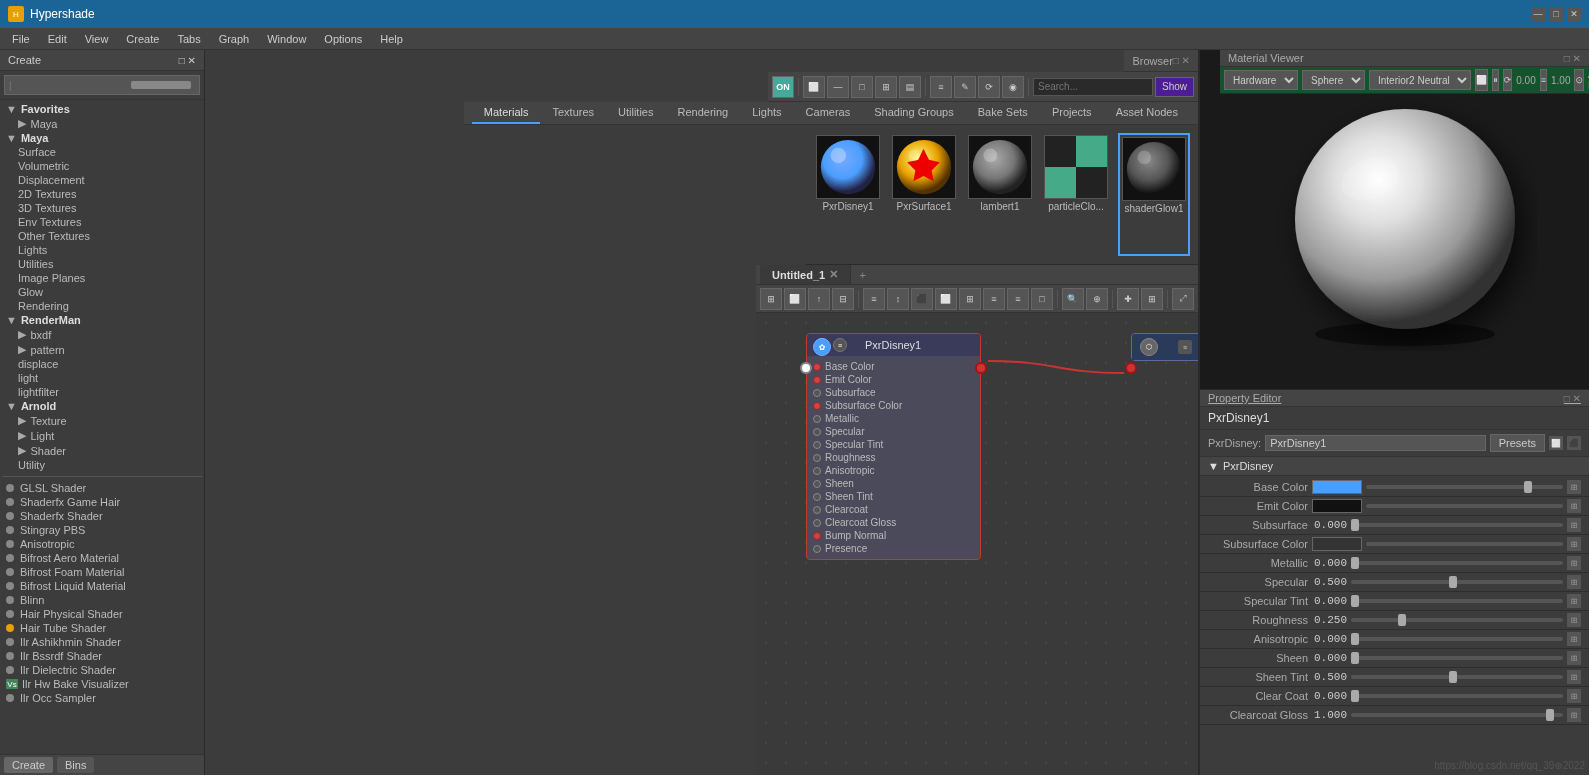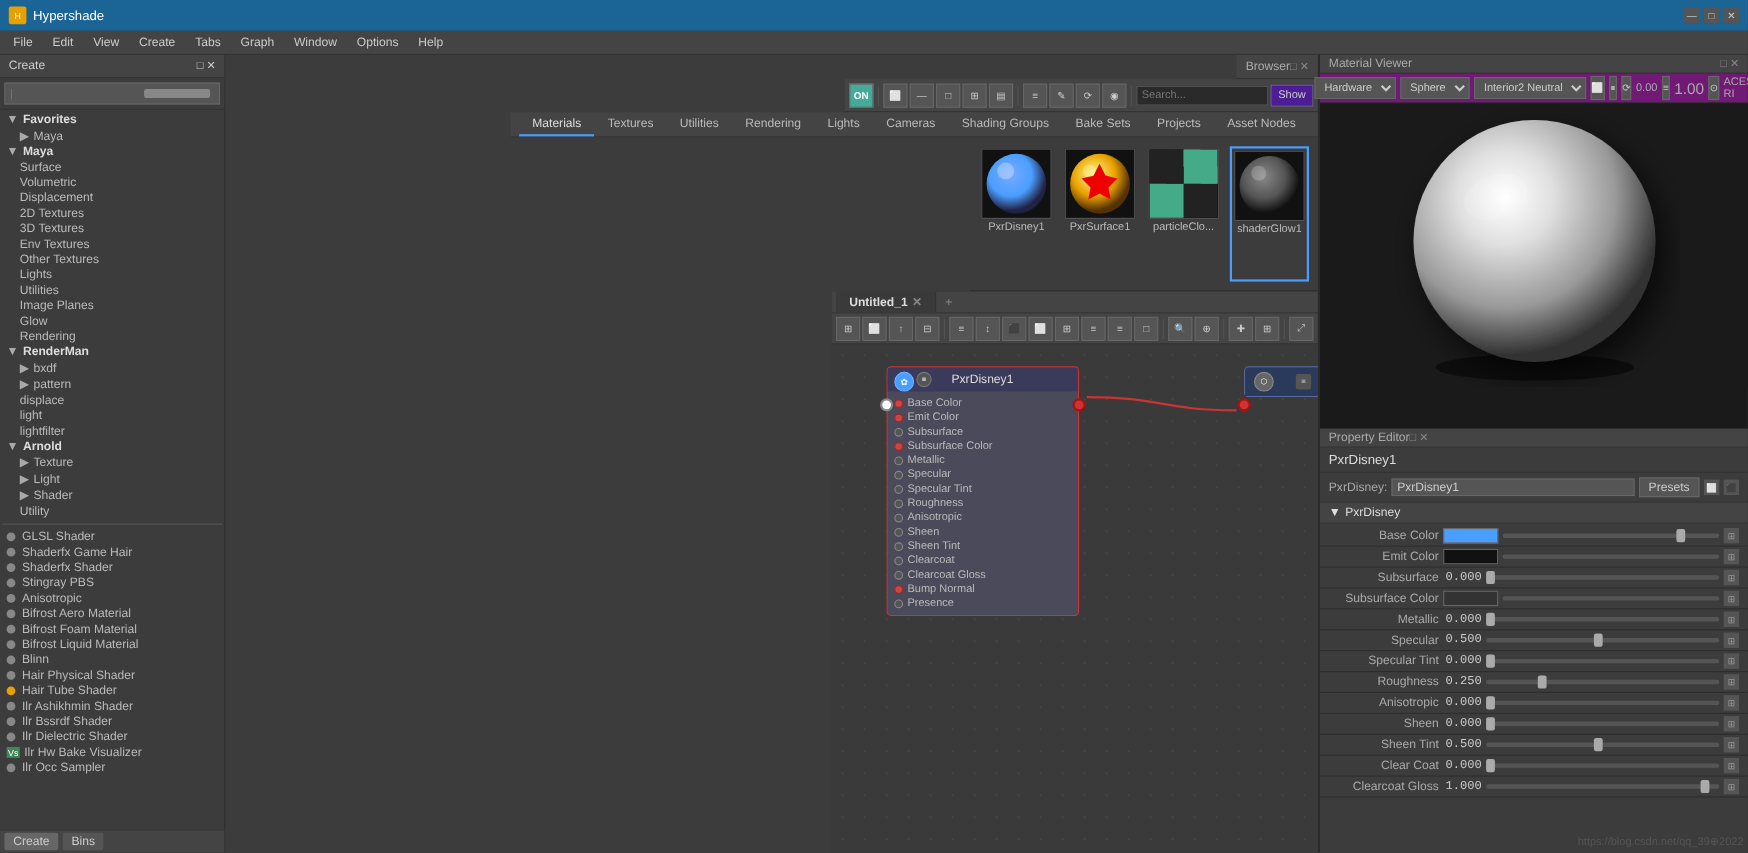--- a/index.html
+++ b/index.html
@@ -281,40 +281,40 @@
       flex-direction: column;
       background: #3c3c3c;
       border-left: 1px solid #2a2a2a;
     }
 
     .material-viewer {
       height: 340px;
       background: #1a1a1a;
       position: relative;
       border-bottom: 1px solid #2a2a2a;
+      padding-left: 20px;
     }
     .mv-header {
       background: #444;
       padding: 2px 8px;
       font-size: 11px;
       color: #aaa;
       text-align: center;
       border-bottom: 1px solid #333;
       display: flex;
       align-items: center;
       justify-content: space-between;
     }
     .mv-toolbar {
-      background: #701a75;
+      background: #14532d;
       display: flex;
       align-items: center;
       padding: 2px 4px;
       gap: 4px;
       border-bottom: 1px solid #2a2a2a;
-      justify-content: center;
     }
     .mv-select {
       background: #555;
       border: 1px solid #666;
       color: #ccc;
       font-size: 10px;
       padding: 1px 4px;
       height: 20px;
     }
     .mv-sphere {
@@ -603,20 +603,36 @@
               </radialGradient>
             </defs>
             <circle cx="32" cy="32" r="28" fill="url(#g2)"></circle>
             <polygon points="32,8 40,24 56,28 44,40 47,56 32,48 17,56 20,40 8,28 24,24" fill="#e00" transform="translate(0,2) scale(0.7) translate(13,8)"></polygon>
             <circle cx="22" cy="20" r="6" fill="rgba(255,255,255,0.2)"></circle>
           </svg>
         </div>
         <div class="material-label">PxrSurface1</div>
       </div>
 
+      <div class="material-item">
+        <div class="material-thumb" style="background:#111;">
+          <svg width="64" height="64" viewBox="0 0 64 64">
+            <defs>
+              <radialGradient id="g3" cx="40%" cy="35%" r="60%">
+                <stop offset="0%" stop-color="#aaa"></stop>
+                <stop offset="60%" stop-color="#777"></stop>
+                <stop offset="100%" stop-color="#222"></stop>
+              </radialGradient>
+            </defs>
+            <circle cx="32" cy="32" r="28" fill="url(#g3)"></circle>
+            <circle cx="22" cy="20" r="7" fill="rgba(255,255,255,0.25)"></circle>
+          </svg>
+        </div>
+        <div class="material-label">lambert1</div>
+      </div>
 
       <div class="material-item">
         <div class="material-thumb" style="background:#111;">
           <svg width="64" height="64" viewBox="0 0 64 64">
             <rect width="64" height="64" fill="#111"></rect>
             <rect x="0" y="0" width="32" height="32" fill="#222"></rect>
             <rect x="32" y="32" width="32" height="32" fill="#222"></rect>
             <rect x="32" y="0" width="32" height="32" fill="#4a8"></rect>
             <rect x="0" y="32" width="32" height="32" fill="#4a8"></rect>
             <rect x="0" y="0" width="16" height="16" fill="#222"></rect>
@@ -802,21 +818,21 @@
           <option>Sphere</option>
         </select>
         <select class="mv-select" style="width:110px;">
           <option>Interior2 Neutral</option>
         </select>
         <button class="toolbar-btn">⬜</button>
         <button class="toolbar-btn">⏸</button>
         <button class="toolbar-btn">⟳</button>
         <span style="font-size:10px; color:#aaa;">0.00</span>
         <button class="toolbar-btn">≡</button>
-        <span style="font-size:14px; color:#aaa;">1.00</span>
+        <span style="font-size:10px; color:#aaa;">1.00</span>
         <button class="toolbar-btn">⊙</button>
         <span style="font-size:10px; color:#aaa;">ACES RI</span>
       </div>
       <div class="mv-sphere">
         <svg width="280" height="260" viewBox="0 0 280 260">
           <defs>
             <radialGradient id="sphere-grad" cx="38%" cy="32%" r="65%">
               <stop offset="0%" stop-color="#ffffff"></stop>
               <stop offset="30%" stop-color="#e0e0e0"></stop>
               <stop offset="70%" stop-color="#999999"></stop>
@@ -828,21 +844,21 @@
           </defs>
           <ellipse cx="140" cy="240" rx="90" ry="12" fill="rgba(0,0,0,0.5)"></ellipse>
           <circle cx="140" cy="125" r="110" fill="url(#sphere-grad)" filter="url(#shadow)"></circle>
           <ellipse cx="105" cy="85" rx="30" ry="20" fill="rgba(255,255,255,0.15)" transform="rotate(-20,105,85)"></ellipse>
         </svg>
       </div>
     </div>
 
     <div class="prop-editor">
       <div class="pe-header">
-        <div style="display:flex; align-items:center; ">
+        <div style="display:flex; align-items:center; justify-content:space-between;text-decoration:underline;">
           <span>Property Editor</span>
           <span style="font-size:10px; color:#888; cursor:pointer;">□ ✕</span>
         </div>
       </div>
       <div class="pe-title">PxrDisney1</div>
       <div class="pe-name-row">
         <span class="pe-label">PxrDisney:</span>
         <input type="text" class="pe-input" value="PxrDisney1" style="">
         <button class="pe-presets-btn">Presets</button>
         <button class="pe-icon-btn">⬜</button>

